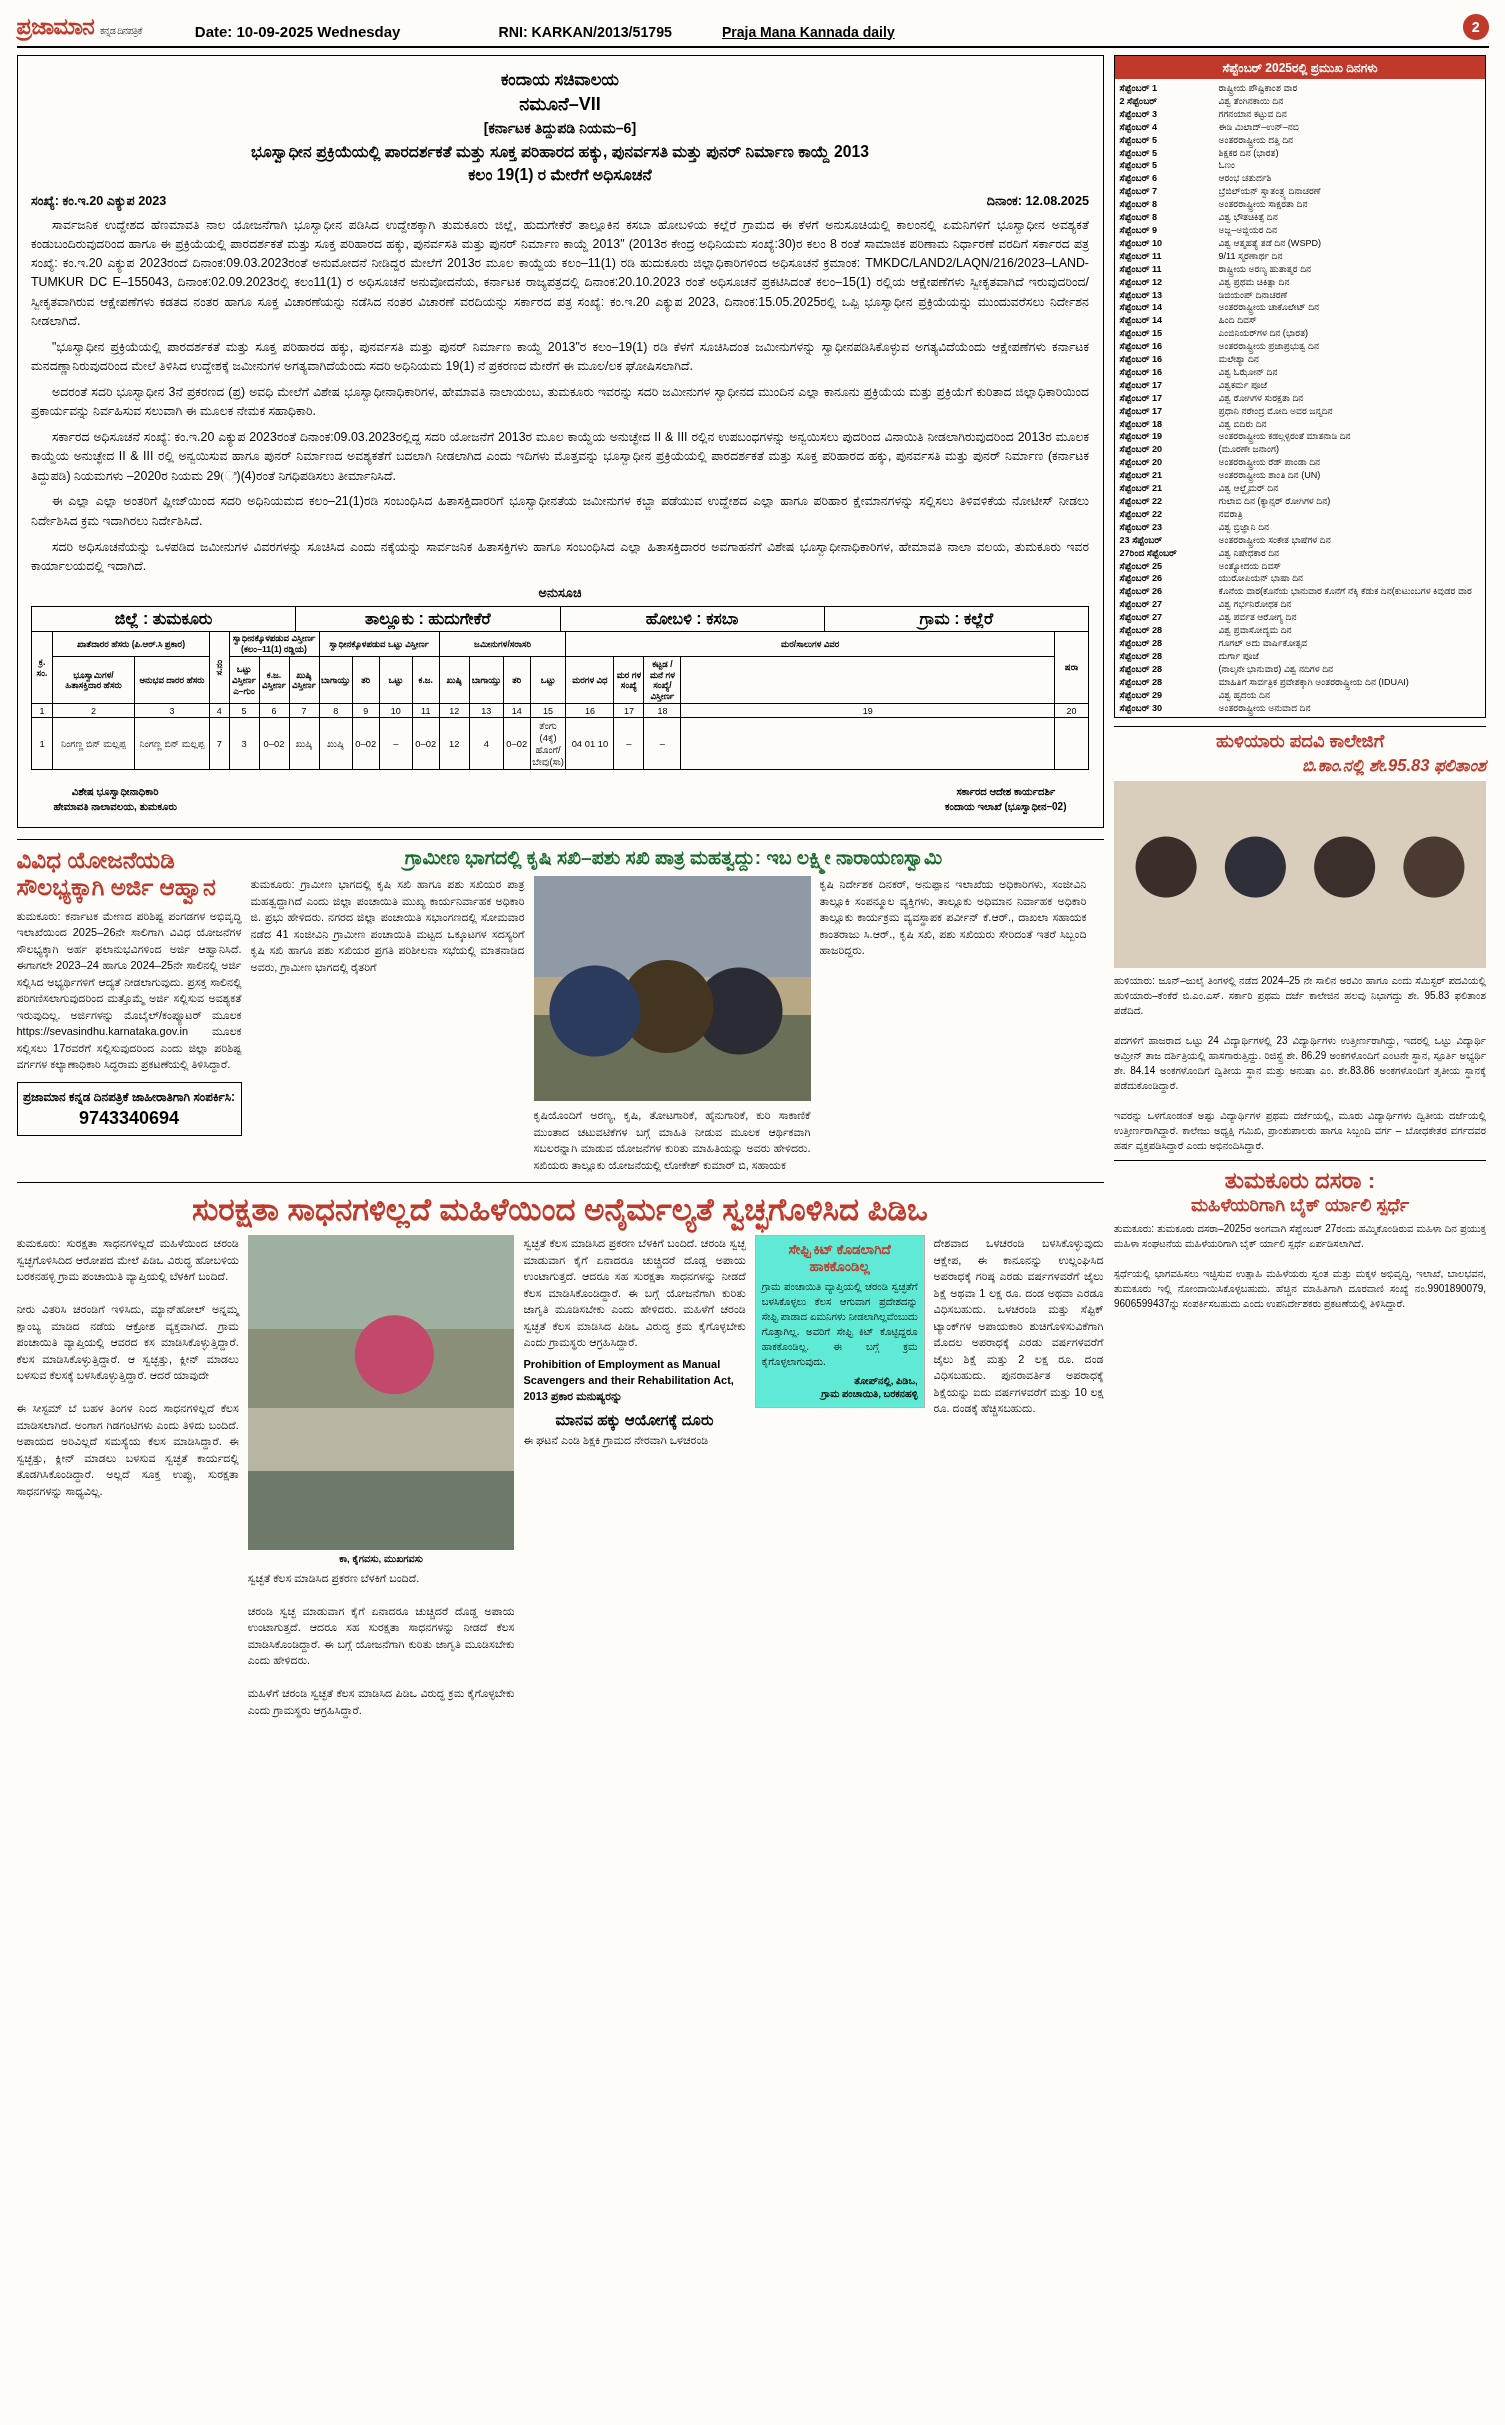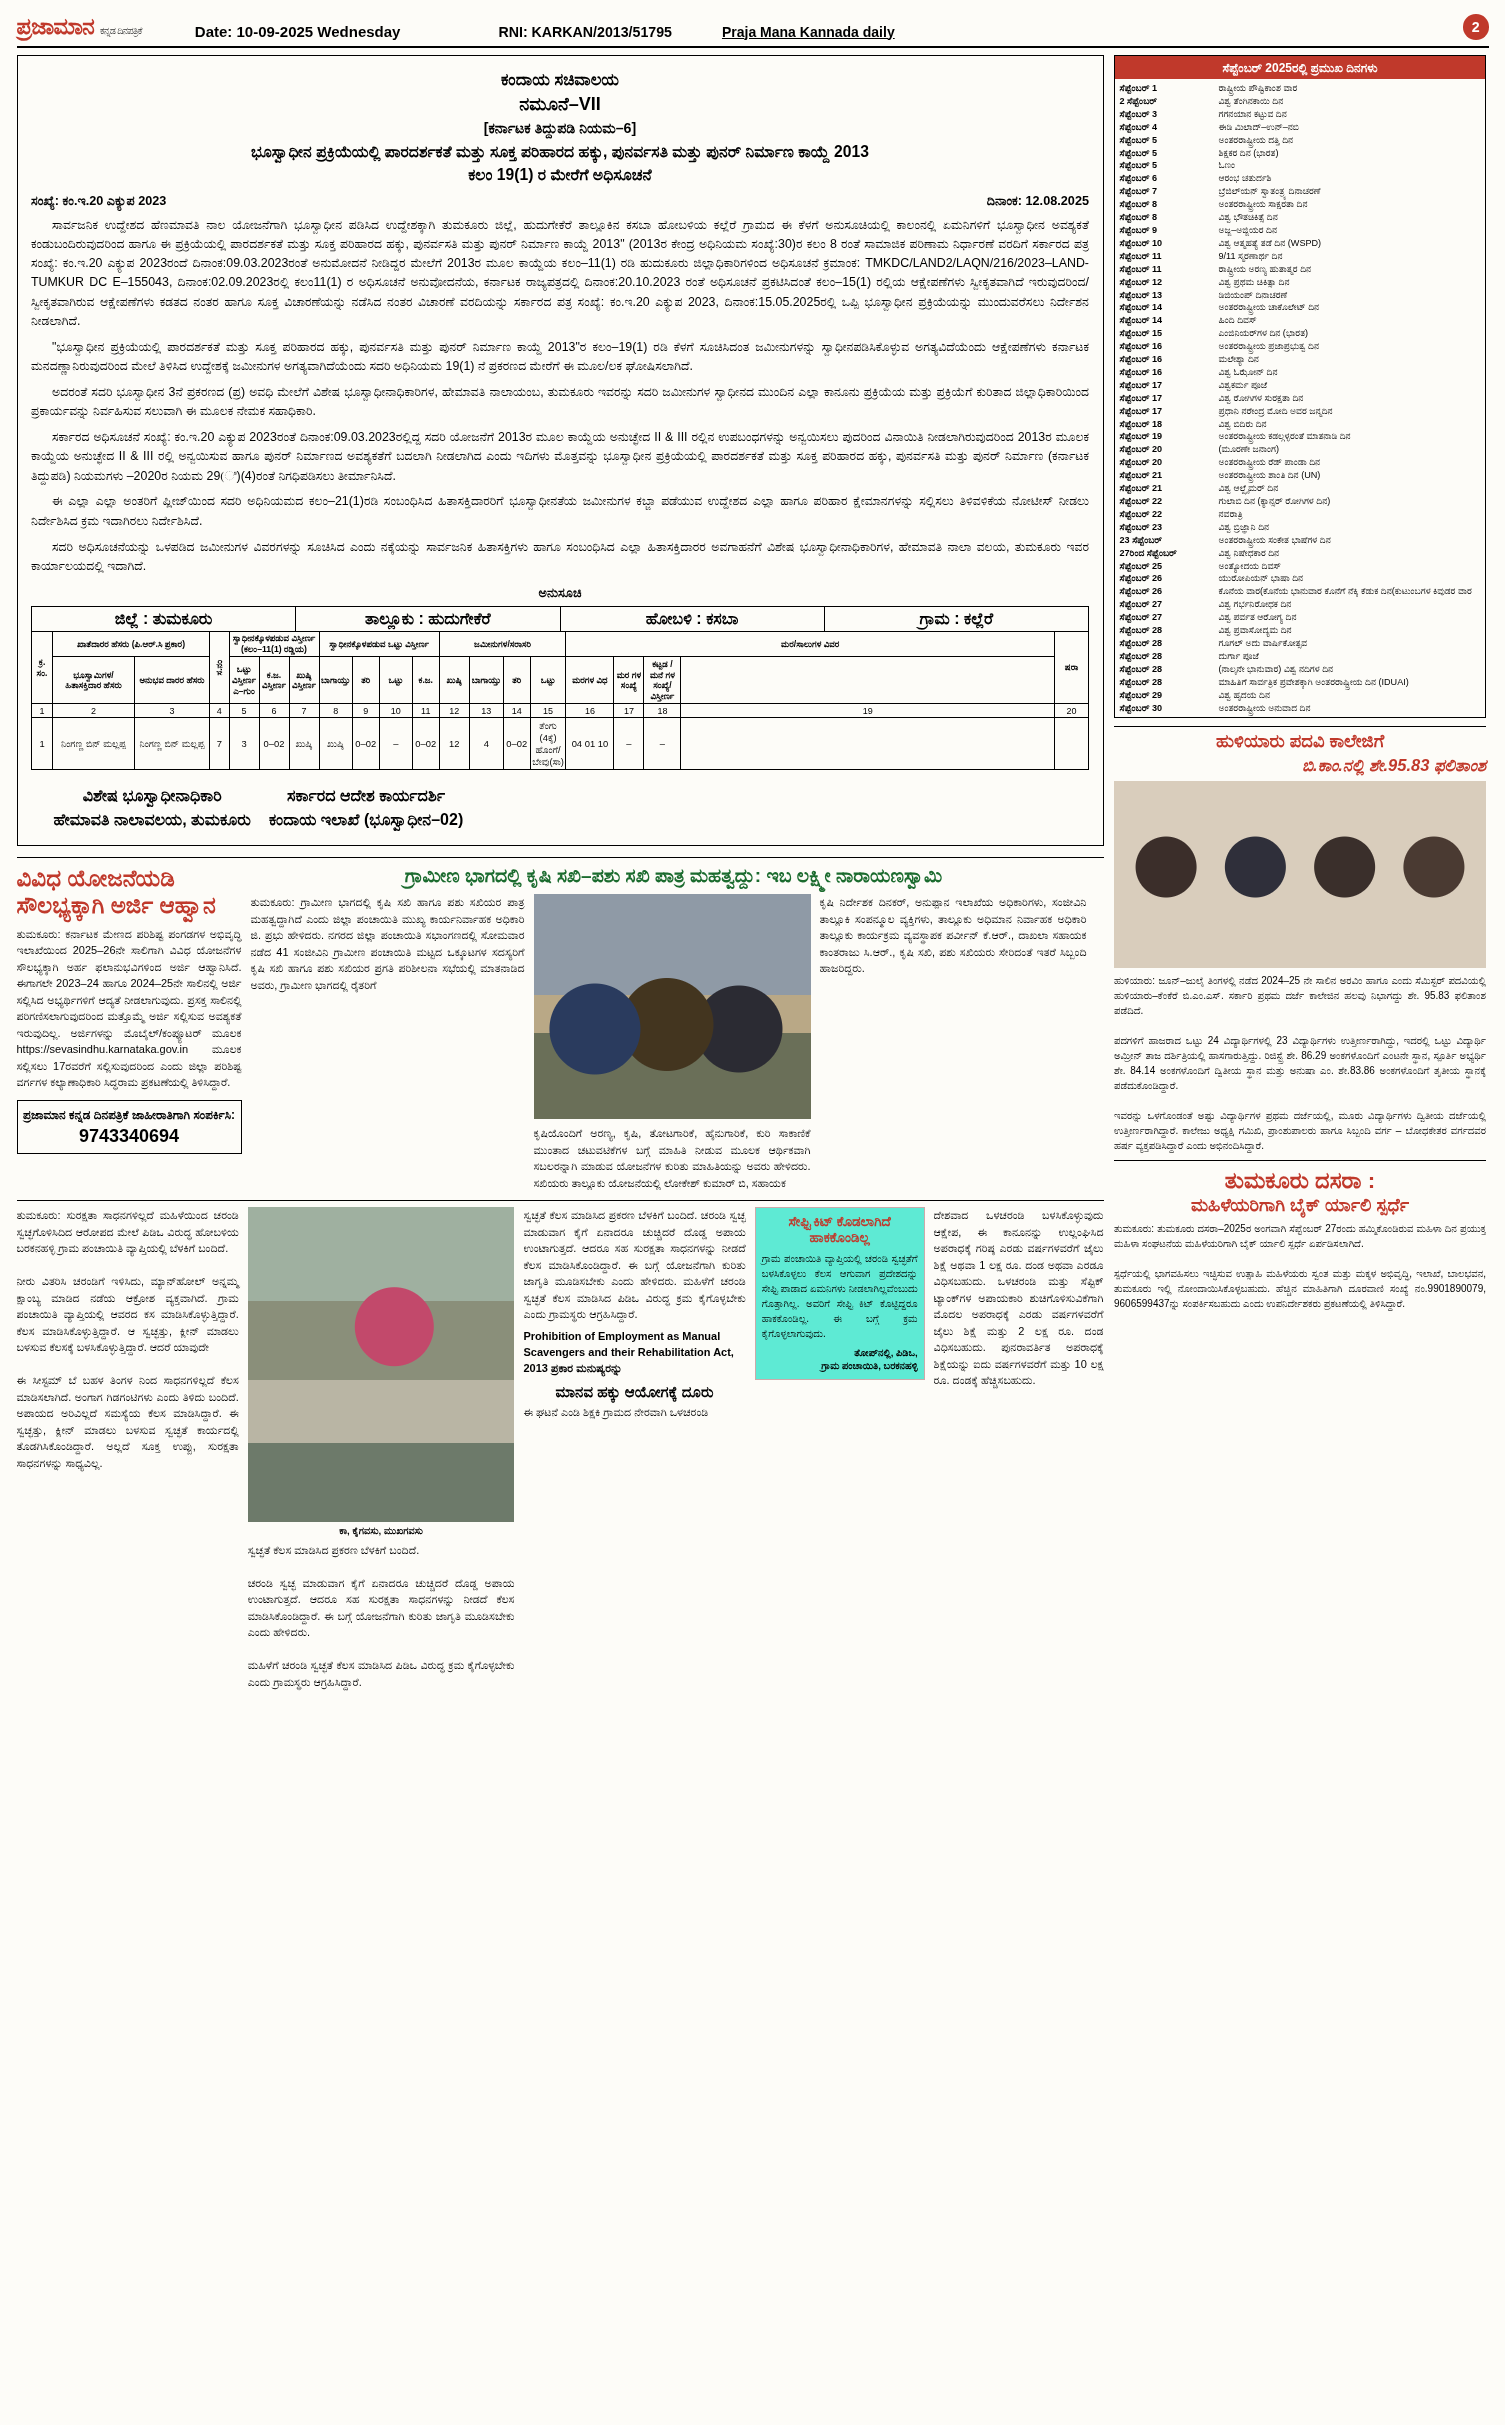--- a/index.html
+++ b/index.html
@@ -43,21 +43,21 @@
   
   .annex-title { text-align:center; font-size:12.7px; font-weight:bold; margin-top:10.5px; }
   .annex-meta { display:flex; font-size:16px; font-weight:bold; margin-top:4.5px; border:0.7px solid #000; border-bottom:none; }
   .annex-meta div { flex:1; text-align:center; padding:3px 0; border-right:0.7px solid #000; }
   .annex-meta div:last-child { border-right:none; }
   table.annex { width:100%; border-collapse:collapse; font-size:9px; }
   table.annex th, table.annex td { border:0.7px solid #000; text-align:center; vertical-align:middle; padding:1.5px; }
   table.annex th { font-weight:bold; font-size:8.6px; line-height:1.25; }
   table.annex td.num { font-size:9px; }
   table.annex td.data { font-size:9.4px; height:42px; }
-  .sign-row { display:flex; justify-content:flex-start; margin-top:13.5px; font-size:16px; font-weight:bold; text-align:center; padding:0 22.5px 6px 22.5px;gap:18px; }
+  .sign-row { display:flex; justify-content:space-between; margin-top:13.5px; font-size:10px; font-weight:bold; text-align:center; padding:0 22.5px 6px 22.5px;gap:18px; }
   .sign-row div { line-height:1.5; }
 
   
   .art-row { display:flex; gap:9px; margin-top:10.5px; border-top:1.5px solid #000; padding-top:7.5px; }
   .art-a { width:225px; }
   .art-b { width:846px; }
   h2.head-a { font-size:23px; color:#c0392b; font-weight:bold; line-height:1.15; margin:0 0 7.5px 0; }
   h2.head-b { font-size:19px; color:#1b6b2e; font-weight:bold; line-height:1.2; margin:0 0 6px 0; text-align:center; }
   .txt { font-size:11px; line-height:1.5; text-align:justify; }
 
@@ -277,20 +277,21 @@
               <div class="txt" style="margin-top:6px">ಕೃಷಿಯೊಂದಿಗೆ ಅರಣ್ಯ, ಕೃಷಿ, ತೋಟಗಾರಿಕೆ, ಹೈನುಗಾರಿಕೆ, ಕುರಿ ಸಾಕಾಣಿಕೆ ಮುಂತಾದ ಚಟುವಟಿಕೆಗಳ ಬಗ್ಗೆ ಮಾಹಿತಿ ನೀಡುವ ಮೂಲಕ ಆರ್ಥಿಕವಾಗಿ ಸಬಲರನ್ನಾಗಿ ಮಾಡುವ ಯೋಜನೆಗಳ ಕುರಿತು ಮಾಹಿತಿಯನ್ನು ಅವರು ಹೇಳಿದರು. ಸಖಿಯರು ತಾಲ್ಲೂಕು ಯೋಜನೆಯಲ್ಲಿ ಲೋಕೇಶ್ ಕುಮಾರ್ ಬಿ, ಸಹಾಯಕ</div>
             </div>
             <div style="width:267px">
               <div class="txt">ಕೃಷಿ ನಿರ್ದೇಶಕ ದಿನಕರ್, ಅನುಪ್ಪಾನ ಇಲಾಖೆಯ ಅಧಿಕಾರಿಗಳು, ಸಂಜೀವಿನಿ ತಾಲ್ಲೂಕಿ ಸಂಪನ್ಮೂಲ ವ್ಯಕ್ತಿಗಳು, ತಾಲ್ಲೂಕು ಅಧಿಮಾನ ನಿರ್ವಾಹಕ ಅಧಿಕಾರಿ ತಾಲ್ಲೂಕು ಕಾರ್ಯಕ್ರಮ ವ್ಯವಸ್ಥಾಪಕ ಪರ್ವೀನ್ ಕೆ.ಆರ್., ದಾಖಲಾ ಸಹಾಯಕ ಕಾಂತರಾಜು ಸಿ.ಆರ್., ಕೃಷಿ ಸಖಿ, ಪಶು ಸಖಿಯರು ಸೇರಿದಂತೆ ಇತರೆ ಸಿಬ್ಬಂದಿ ಹಾಜರಿದ್ದರು.</div>
             </div>
           </div>
         </div>
       </div>
 
       <div class="banner">
+        <h1>ಸುರಕ್ಷತಾ ಸಾಧನಗಳಿಲ್ಲದೆ ಮಹಿಳೆಯಿಂದ ಅನೈರ್ಮಲ್ಯತೆ ಸ್ವಚ್ಛಗೊಳಿಸಿದ ಪಿಡಿಒ</h1>
         <div class="bottom-grid">
           <div class="bg-c1">
             <div class="txt" style="white-space:pre-line">ತುಮಕೂರು: ಸುರಕ್ಷತಾ ಸಾಧನಗಳಿಲ್ಲದೆ ಮಹಿಳೆಯಿಂದ ಚರಂಡಿ ಸ್ವಚ್ಛಗೊಳಿಸಿದಿದ ಆರೋಪದ ಮೇಲೆ ಪಿಡಿಒ ವಿರುದ್ಧ ಹೋಬಳಿಯ ಬರಕನಹಳ್ಳಿ ಗ್ರಾಮ ಪಂಚಾಯಿತಿ ವ್ಯಾಪ್ತಿಯಲ್ಲಿ ಬೆಳಕಿಗೆ ಬಂದಿದೆ.
 
 ನೀರು ವಿತರಿಸಿ ಚರಂಡಿಗೆ ಇಳಿಸಿದು, ಮ್ಯಾನ್‌ಹೋಲ್ ಅನ್ನಮ್ಮ ಕ್ಷಾಂಬ್ಯ ಮಾಡಿದ ನಡೆಯ ಆಕ್ರೋಶ ವ್ಯಕ್ತವಾಗಿದೆ. ಗ್ರಾಮ ಪಂಚಾಯಿತಿ ವ್ಯಾಪ್ತಿಯಲ್ಲಿ ಆವರದ ಕಸ ಮಾಡಿಸಿಕೊಳ್ಳುತ್ತಿದ್ದಾರೆ. ಕೆಲಸ ಮಾಡಿಸಿಕೊಳ್ಳುತ್ತಿದ್ದಾರೆ. ಆ ಸ್ವಚ್ಛತ್ತು, ಕ್ಲೀನ್ ಮಾಡಲು ಬಳಸುವ ಕೆಲಸಕ್ಕೆ ಬಳಸಿಕೊಳ್ಳುತ್ತಿದ್ದಾರೆ. ಆದರೆ ಯಾವುದೇ
 
 ಈ ಸೀಸ್ಟಮ್ ಬೆ ಬಹಳ ತಿಂಗಳ ನಿಂದ ಸಾಧನಗಳಿಲ್ಲದೆ ಕೆಲಸ ಮಾಡಿಸಲಾಗಿದೆ. ಅಂಗಾಗ ಗಿಡಗಂಟಿಗಳು ಎಂದು ತಿಳಿದು ಬಂದಿದೆ. ಅಪಾಯದ ಅರಿವಿಲ್ಲದೆ ಸಮಸ್ಯೆಯ ಕೆಲಸ ಮಾಡಿಸಿದ್ದಾರೆ. ಈ ಸ್ವಚ್ಛತ್ತು, ಕ್ಲೀನ್ ಮಾಡಲು ಬಳಸುವ ಸ್ವಚ್ಛತೆ ಕಾರ್ಯದಲ್ಲಿ ತೊಡಗಿಸಿಕೊಂಡಿದ್ದಾರೆ. ಅಲ್ಲದೆ ಸೂಕ್ತ ಉಪ್ಪು, ಸುರಕ್ಷತಾ ಸಾಧನಗಳನ್ನು ಸಾಧ್ಯವಿಲ್ಲ.</div>
           </div>
           <div class="bg-c2">
             <div class="photo photo-well"></div>

